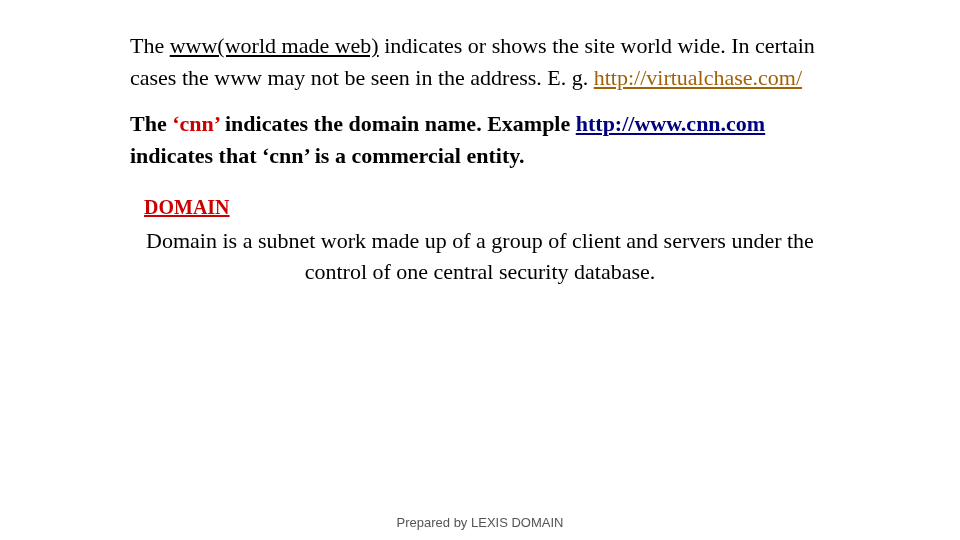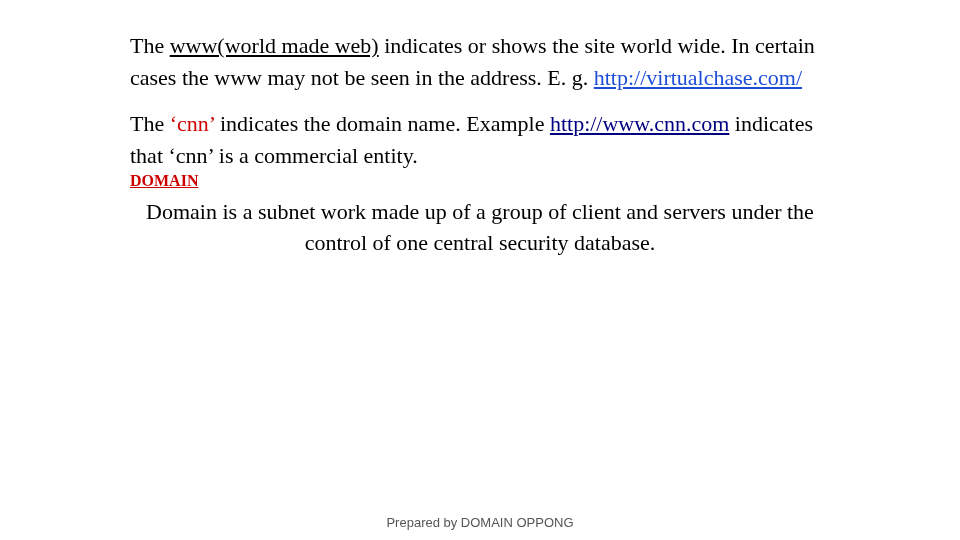--- a/index.html
+++ b/index.html
@@ -26,49 +26,52 @@
       flex: 1;
     }
 
     .paragraph-1 {
       line-height: 1.45;
       margin-bottom: 14px;
     }
 
     .paragraph-2 {
       line-height: 1.45;
+      margin-bottom: 24px;
+      font-weight: bold;
     }
 
     .www-link {
       text-decoration: underline;
       color: #000000;
     }
 
     .virtualchase-link {
-      color: #1d4ed8;
+      color: #a16207;
       text-decoration: underline;
     }
 
     .cnn-highlight {
       color: #cc0000;
       font-style: normal;
     }
 
     .cnn-link {
       color: #000080;
       text-decoration: underline;
     }
 
     .domain-heading {
       color: #cc0000;
       font-weight: bold;
       text-decoration: underline;
-      font-size: 16px;
+      font-size: 20px;
       margin-bottom: 6px;
       display: block;
+      margin-left: 14px;
     }
 
     .domain-paragraph {
       line-height: 1.45;
       text-align: center;
     }
 
     .footer {
       text-align: center;
       font-size: 13px;
@@ -91,14 +94,14 @@
   </p>
 
   <div class="domain-section">
     <span class="domain-heading">DOMAIN</span>
     <p class="domain-paragraph">Domain is a subnet work made up of a group of client and servers under the control of one central security database.</p>
   </div>
 
 </div>
 
 <div class="footer">
-  <span>Prepared by DOMAIN OPPONG</span>
+  <span>Prepared by LEXIS DOMAIN</span>
 </div>
 
 </body></html>

